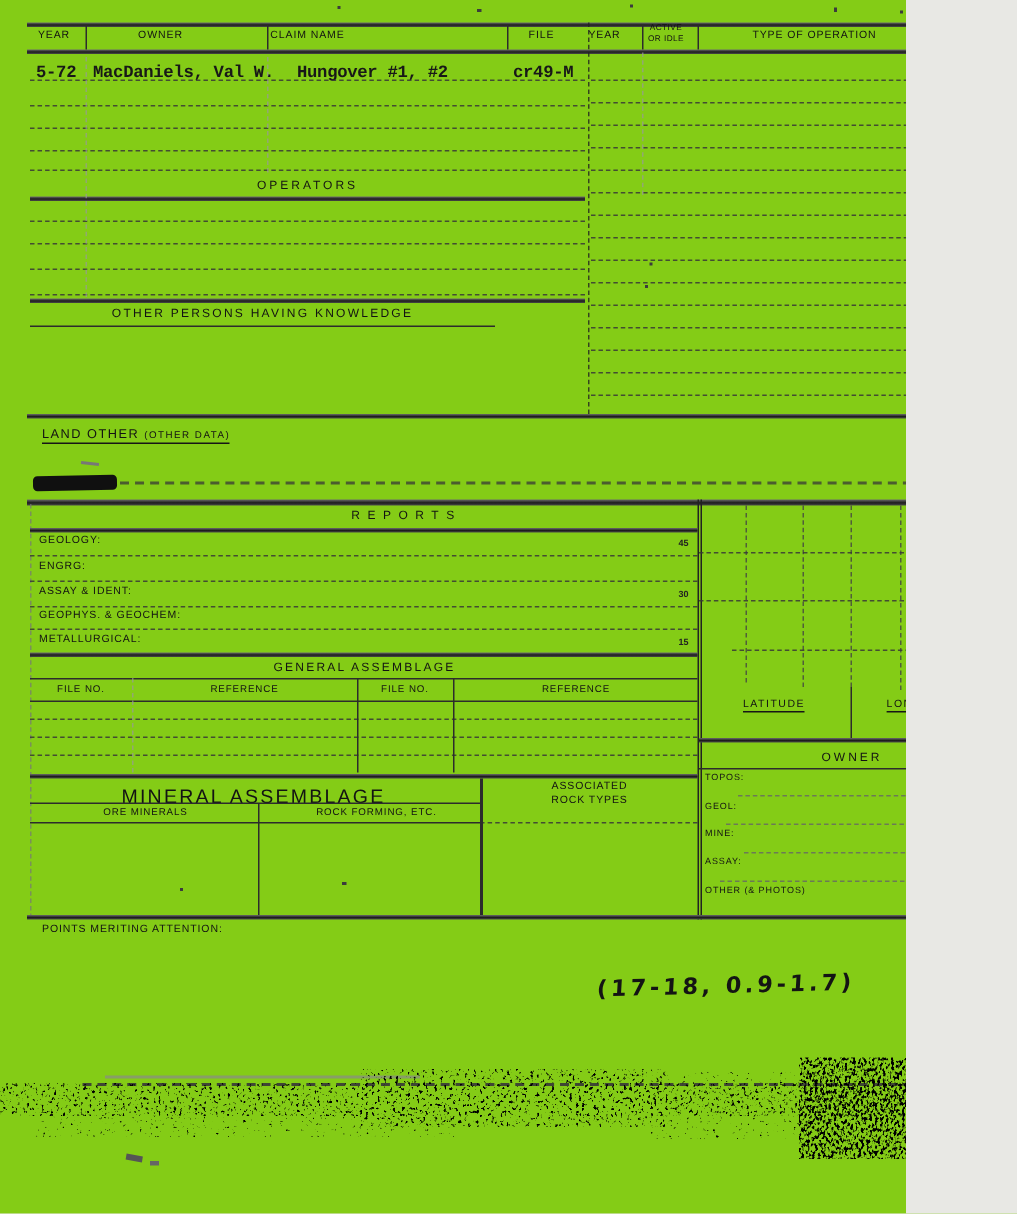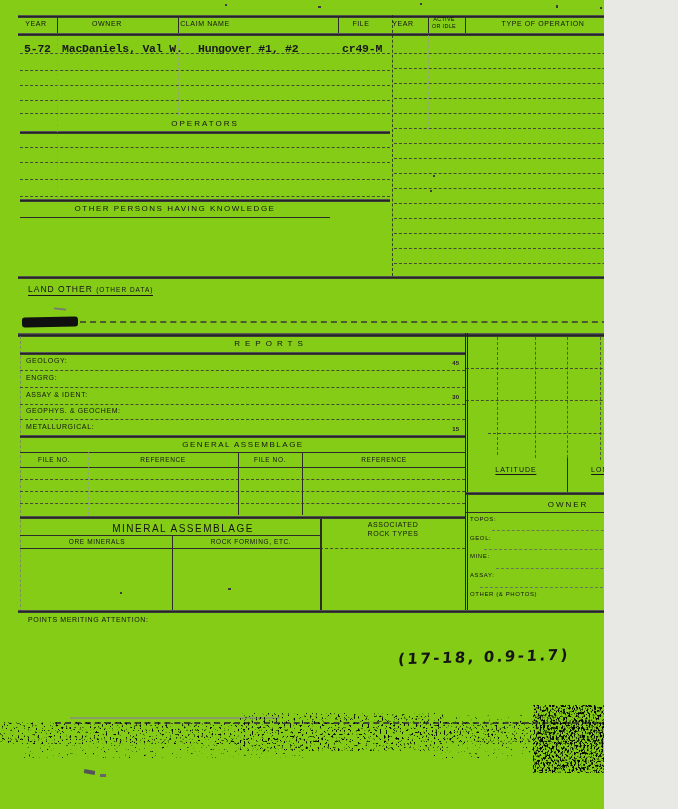--- a/index.html
+++ b/index.html
@@ -144,21 +144,21 @@
   <span class="lbl ctr" style="left:384px;top:456px;font-size:6.5px;">REFERENCE</span>
   <div class="hl" style="left:20px;top:467px;width:445px;"></div>
   <div class="hl dash" style="left:20px;top:479px;width:445px;"></div>
   <div class="hl dash" style="left:20px;top:491px;width:445px;"></div>
   <div class="hl dash" style="left:20px;top:503px;width:445px;"></div>
   <div class="vl faint" style="left:88px;top:452px;height:63px;"></div>
   <div class="vl" style="left:238px;top:452px;height:63px;"></div>
   <div class="vl" style="left:302px;top:452px;height:63px;"></div>
   <div class="band" style="left:20px;top:516px;width:445px;"></div>
 
-  <span class="lbl ctr" style="left:183px;top:523px;font-size:10px;letter-spacing:1.5px;">MINERAL ASSEMBLAGE</span>
+  <span class="lbl ctr" style="left:169px;top:523px;font-size:13px;letter-spacing:1.5px;">MINERAL ASSEMBLAGE</span>
   <div class="hl" style="left:20px;top:535px;width:300px;"></div>
   <span class="lbl ctr" style="left:97px;top:538px;font-size:6.5px;">ORE MINERALS</span>
   <span class="lbl ctr" style="left:251px;top:538px;font-size:6.5px;">ROCK FORMING, ETC.</span>
   <div class="hl" style="left:20px;top:548px;width:300px;border-top-width:1.5px;"></div>
   <div class="hl dash" style="left:320px;top:548px;width:145px;"></div>
   <div class="vl" style="left:172px;top:536px;height:74px;"></div>
   <div class="vl" style="left:320px;top:519px;height:91px;border-left-width:2px;"></div>
   <span class="lbl ctr" style="left:393px;top:521px;">ASSOCIATED</span>
   <span class="lbl ctr" style="left:393px;top:530px;">ROCK TYPES</span>
 

